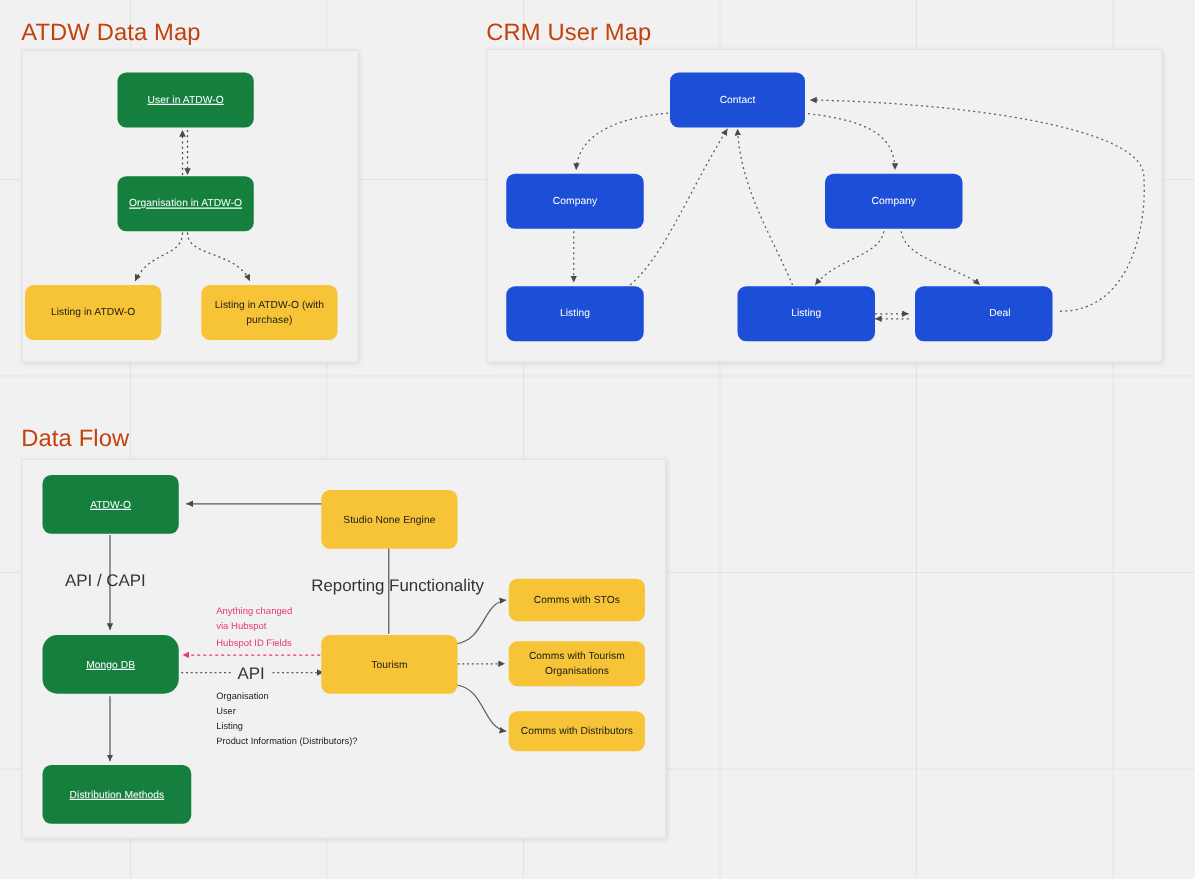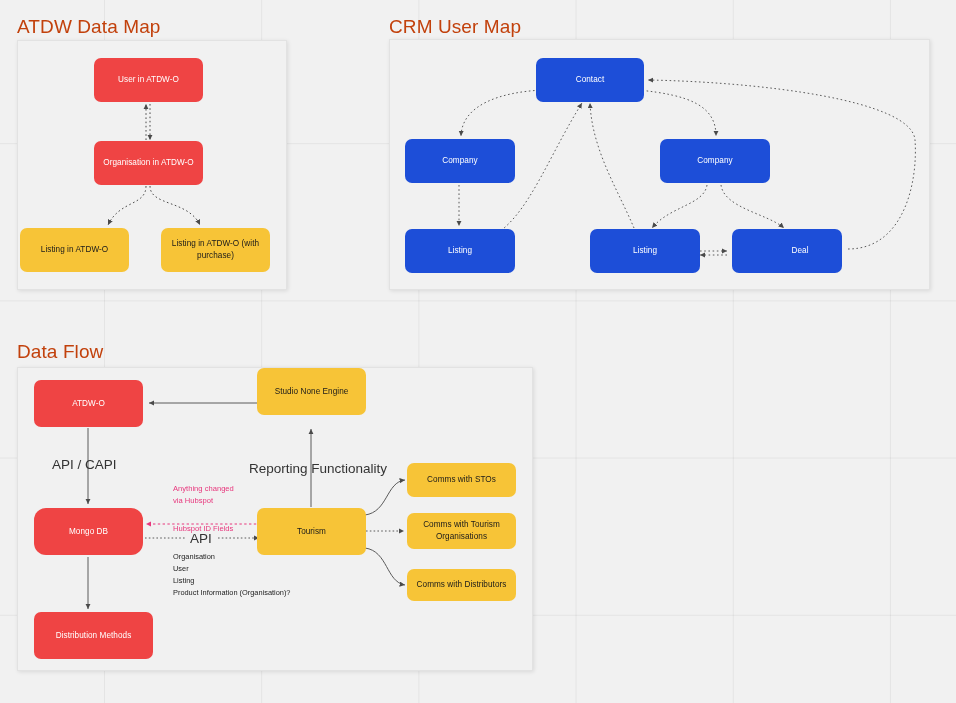--- a/index.html
+++ b/index.html
@@ -39,21 +39,21 @@
     position:absolute;
     border-radius:7px;
     display:flex;align-items:center;justify-content:center;
     text-align:center;
     font-size:8.2px;
     line-height:1.45;
     box-sizing:border-box;
     padding:2px 6px;
     letter-spacing:.05px;
   }
-  .node.cyan{background:#ef4444;color:#ffffff;}
+  .node.cyan{background:#15803d;color:#ffffff;text-decoration:underline;}
   .node.yellow{background:#f7c437;color:#1a1a1a;}
   .node.gray{background:#1d4ed8;color:#ffffff;}
 
   svg.edges{position:absolute;left:0;top:0;overflow:visible;pointer-events:none;}
 
   .lbl{
     position:absolute;
     white-space:nowrap;
     color:#3c3c3c;
   }
@@ -180,21 +180,21 @@
 
 <div class="node cyan" style="left:34px;top:380px;width:109px;height:47px;">
   <span>ATDW-O</span>
 </div>
 <div class="node cyan" style="left:34px;top:508px;width:109px;height:47px;border-radius:12px;">
   <span>Mongo DB</span>
 </div>
 <div class="node cyan" style="left:34px;top:612px;width:119px;height:47px;align-items:center;">
   <span>Distribution Methods</span>
 </div>
-<div class="node yellow" style="left:257px;top:368px;width:109px;height:47px;">
+<div class="node yellow" style="left:257px;top:392px;width:109px;height:47px;">
   <span>Studio None Engine</span>
 </div>
 <div class="node yellow" style="left:257px;top:508px;width:109px;height:47px;">
   <span>Tourism</span>
 </div>
 <div class="node yellow" style="left:407px;top:463px;width:109px;height:34px;">
   <span>Comms with STOs</span>
 </div>
 <div class="node yellow" style="left:407px;top:513px;width:109px;height:36px;">
   <span>Comms with Tourism Organisations</span>
@@ -203,21 +203,21 @@
   <span>Comms with Distributors</span>
 </div>
 
 <div class="lbl big" style="left:52px;top:457px;">API / CAPI</div>
 <div class="lbl big" style="left:249px;top:461px;">Reporting Functionality</div>
 <div class="lbl big" style="left:190px;top:531px;">API</div>
 
 <div style="position:absolute;left:173px;top:483px;">
   <div class="lbl pink" style="position:relative;left:0;top:0;">Anything changed</div>
   <div class="lbl pink" style="position:relative;left:0;top:0;">via Hubspot</div>
-  <div class="lbl pink" style="position:relative;left:0;top:16px;">Hubspot ID Fields</div>
+  <div class="lbl pink" style="position:relative;left:0;top:2px;">Hubspot ID Fields</div>
 </div>
 
 <div style="position:absolute;left:173px;top:551px;">
   <div class="lbl list" style="position:relative;">Organisation</div>
   <div class="lbl list" style="position:relative;">User</div>
   <div class="lbl list" style="position:relative;">Listing</div>
-  <div class="lbl list" style="position:relative;">Product Information (Organisation)?</div>
+  <div class="lbl list" style="position:relative;">Product Information (Distributors)?</div>
 </div>
 
 </body></html>

